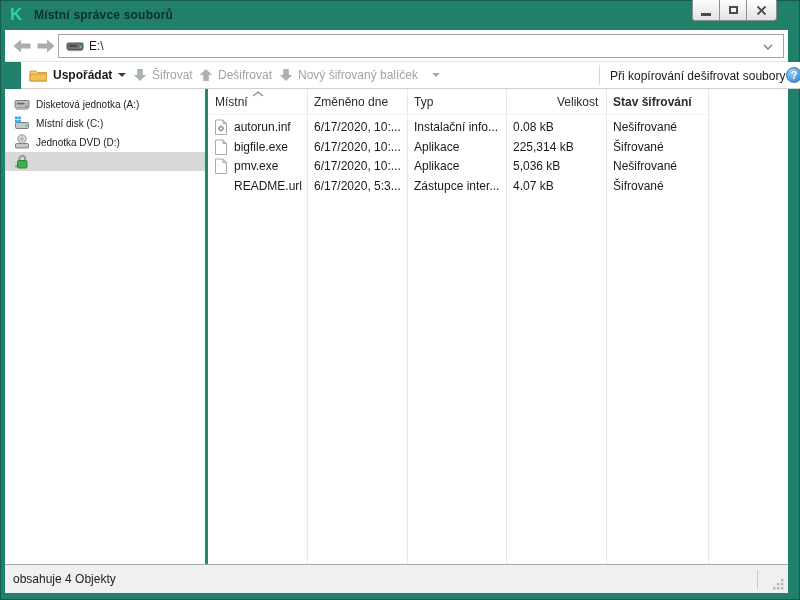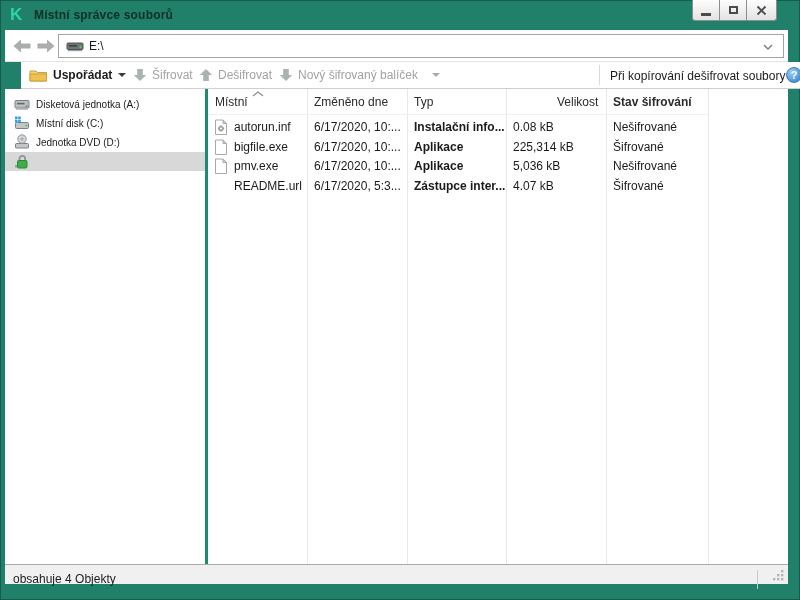--- a/index.html
+++ b/index.html
@@ -88,26 +88,26 @@
   .side-icon { position:absolute; left:9px; top:1px; }
   .side-label { position:absolute; left:31px; top:0; font-size:10px; line-height:19px; color:#1a1a1a; white-space:nowrap; }
 
   .col-line { position:absolute; top:0; width:1px; height:475px; background:#e8e8e8; }
   .hdr-cell { position:absolute; top:0; height:25px; font-size:12px; line-height:26px; color:#2b2b2b; white-space:nowrap; cursor:default; }
   .hdr-underline { position:absolute; left:0; top:25px; width:500px; height:1px; background:#f0f0f0; }
   .sort-caret { position:absolute; left:44px; top:2px; }
 
   .file-row { position:absolute; left:0; width:580px; height:19px; cursor:default; }
   .cell { position:absolute; top:0; font-size:12px; line-height:19px; color:#1a1a1a; white-space:nowrap; }
-  .c-name { left:26px; } .c-mod { left:106px; } .c-type { left:206px;font-weight:bold; } .c-size { left:305px; } .c-status { left:405px; }
+  .c-name { left:26px; } .c-mod { left:106px; } .c-type { left:206px; } .c-size { left:305px; } .c-status { left:405px; }
   .row-icon { position:absolute; left:6px; top:1px; }
 
   
   .statusbar {
-    position:absolute; left:5px; top:564px; width:783px; height:20px;
+    position:absolute; left:5px; top:564px; width:783px; height:29px;
     background:#F0F0F0; border-top:1px solid #a9a9a9;
   }
   .status-text { position:absolute; left:8px; top:0; font-size:12px; line-height:28px; color:#222; }
   .status-sep { position:absolute; left:752px; top:5px; height:19px; border-left:1px solid #c9c9c9; }
   .resize-grip { position:absolute; right:4px; bottom:3px; cursor:default; }
 </style>
 </head>
 <body>
 
 <div id="window">

